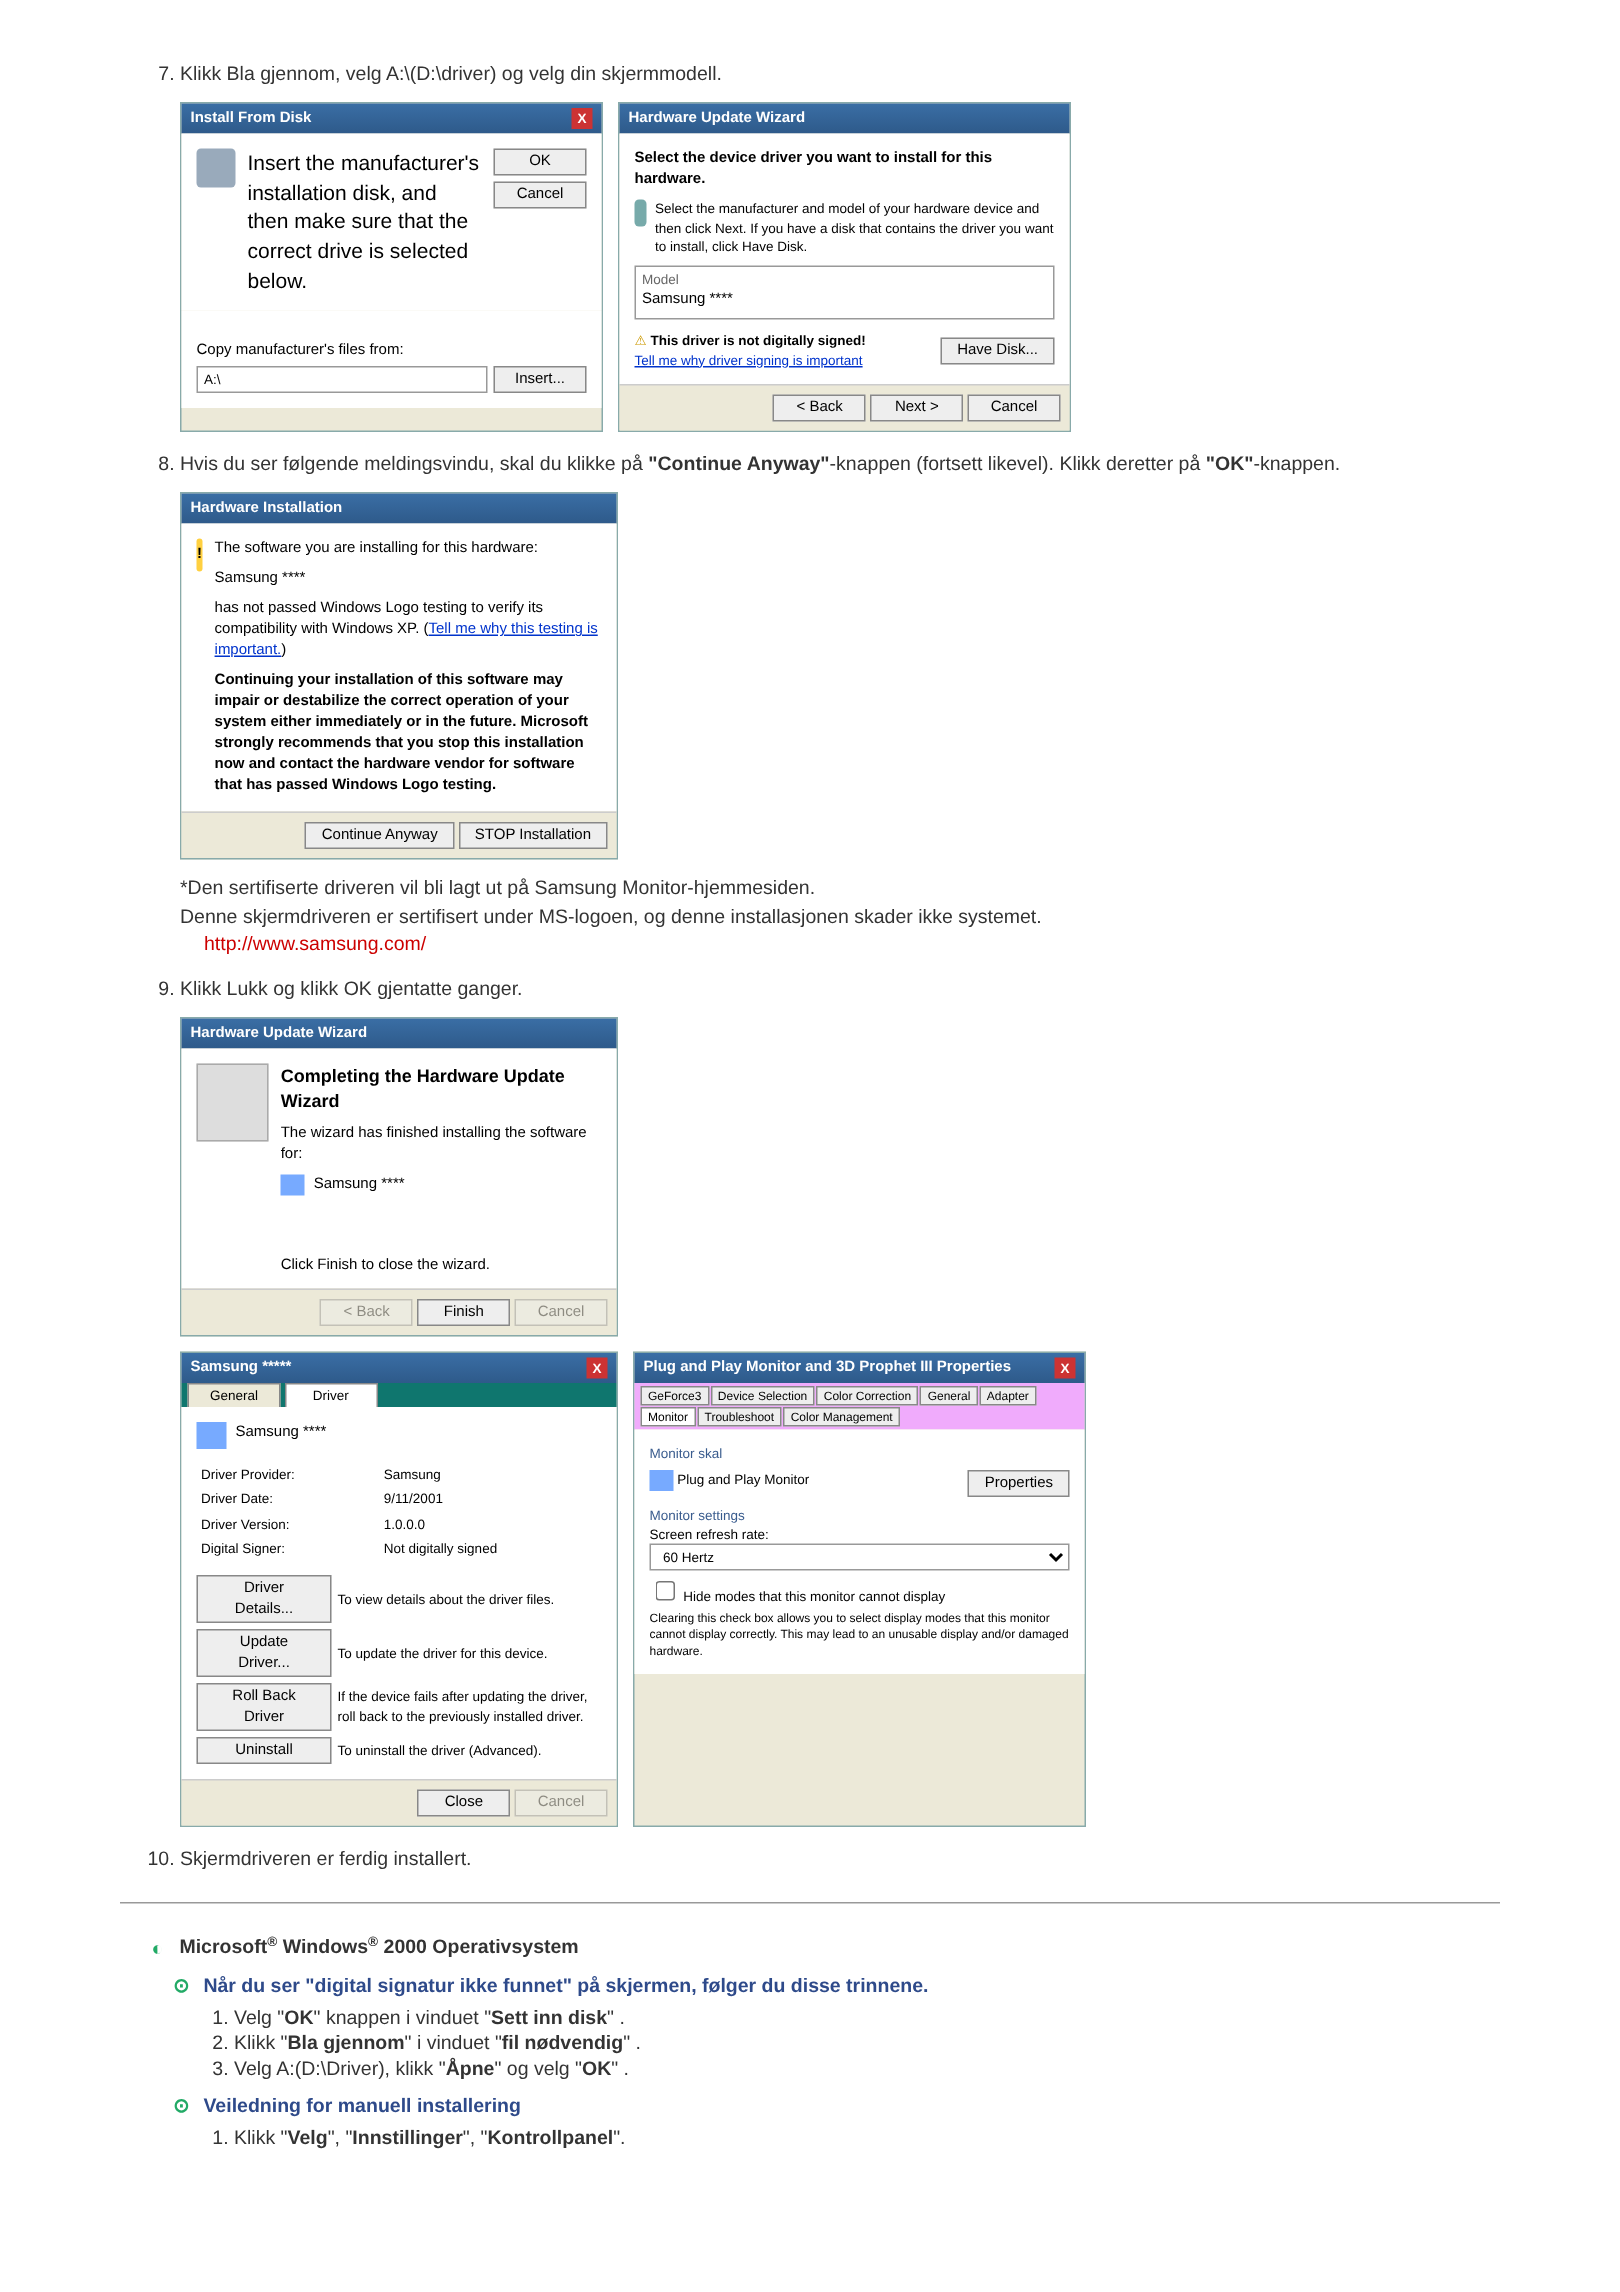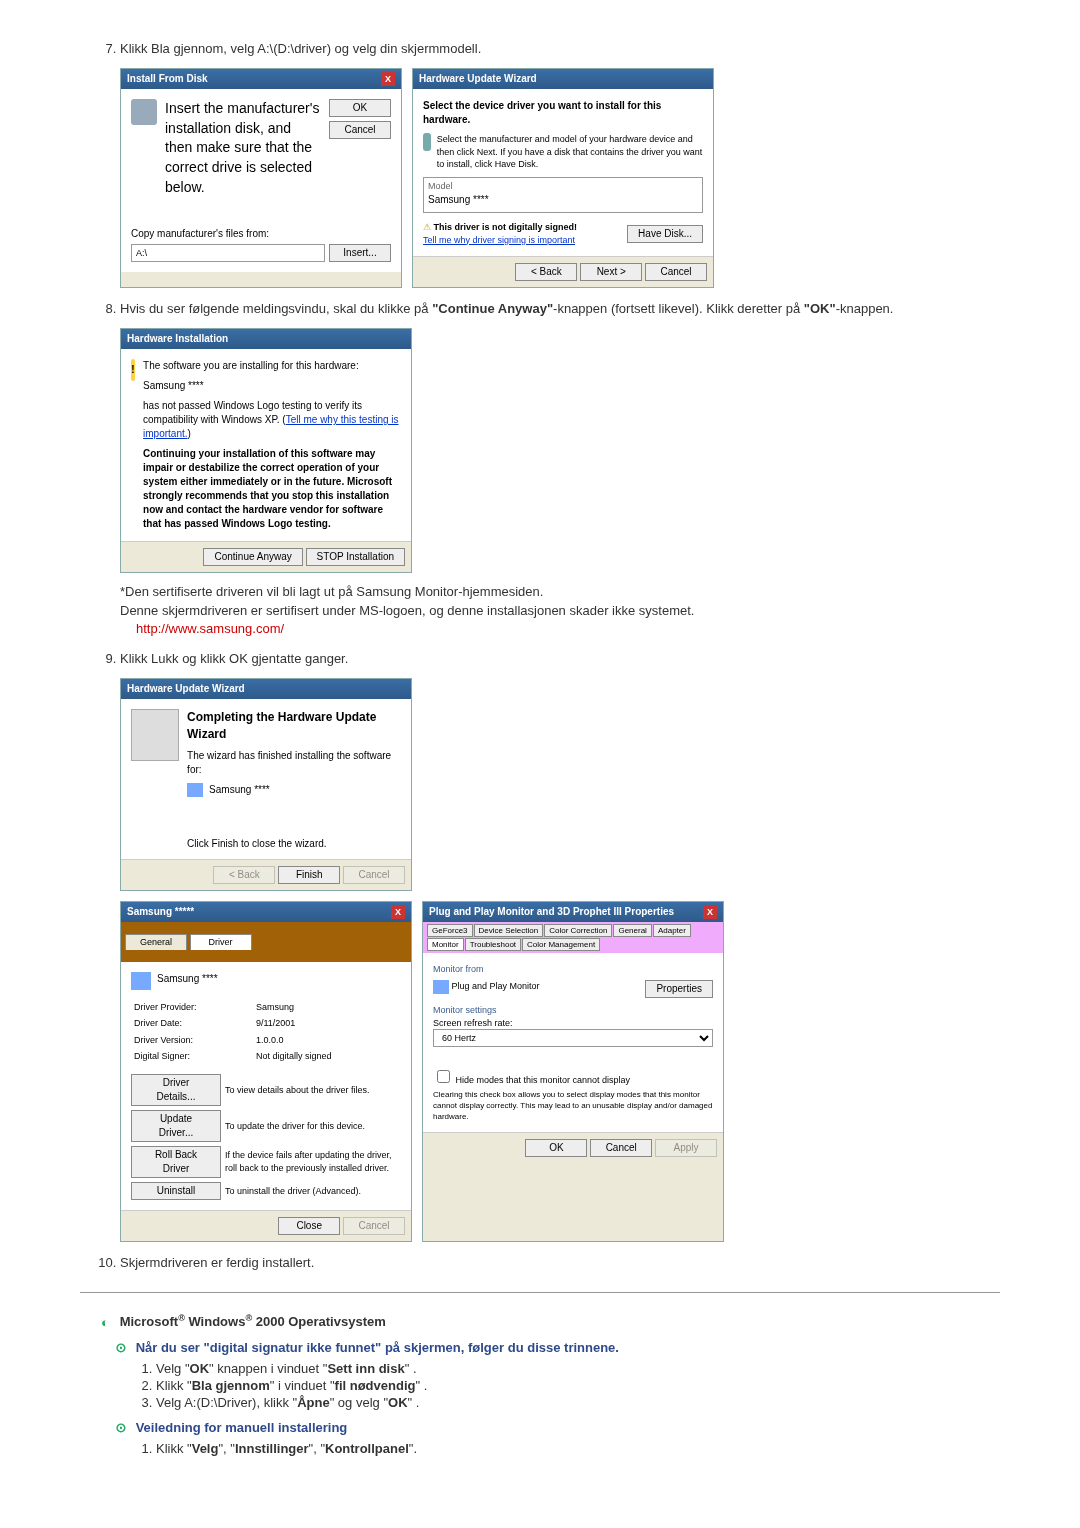--- a/index.html
+++ b/index.html
@@ -243,21 +243,21 @@
       </div>
     </div>
 
     <div class="figrow">
 
       <div class="wizard" style="width:290px">
         <div class="titlebar">
           <span>Samsung *****</span>
           <span class="close">X</span>
         </div>
-        <div style="background:#a16207;padding:12px 4px;font-size:9px">
+        <div style="background:#0f766e;padding:0 4px;font-size:9px">
           <span class="btn" style="background:#ece9d8;border-bottom:none;font-size:9px">General</span>
           <span class="btn" style="background:#fff;border-bottom:none;font-size:9px">Driver</span>
         </div>
         <div class="body" style="font-size:10px">
           <div style="display:flex;gap:6px;margin-bottom:8px">
             <span style="width:20px;height:18px;background:#7af;display:inline-block"></span>
             <span>Samsung ****</span>
           </div>
           <table style="font-size:9px;width:100%">
             <tbody>
@@ -305,43 +305,38 @@
           <span class="btn" style="font-size:8px;padding:0 4px;min-width:0">GeForce3</span>
           <span class="btn" style="font-size:8px;padding:0 4px;min-width:0">Device Selection</span>
           <span class="btn" style="font-size:8px;padding:0 4px;min-width:0">Color Correction</span>
           <span class="btn" style="font-size:8px;padding:0 4px;min-width:0">General</span>
           <span class="btn" style="font-size:8px;padding:0 4px;min-width:0">Adapter</span>
           <span class="btn" style="font-size:8px;padding:0 4px;min-width:0;background:#fff">Monitor</span>
           <span class="btn" style="font-size:8px;padding:0 4px;min-width:0">Troubleshoot</span>
           <span class="btn" style="font-size:8px;padding:0 4px;min-width:0">Color Management</span>
         </div>
         <div class="body" style="font-size:9px">
-          <div class="bluetext">Monitor from</div>
+          <div class="bluetext">Monitor skal</div>
           <div style="display:flex;justify-content:space-between;margin:4px 0">
             <span>
               <span style="width:16px;height:14px;background:#7af;display:inline-block;vertical-align:middle"></span>
               <span>Plug and Play Monitor</span>
             </span>
             <span class="btn">Properties</span>
           </div>
           <div class="bluetext" style="margin-top:6px">Monitor settings</div>
           <div>Screen refresh rate:</div>
           <select class="smallbox" style="width:100%;font-size:9px">
             <option>60 Hertz</option>
           </select>
-          <div style="margin-top:20px">
+          <div style="margin-top:4px">
             <input type="checkbox" style="">
             <span>Hide modes that this monitor cannot display</span>
           </div>
           <div style="font-size:8px;margin-top:2px">Clearing this check box allows you to select display modes that this monitor cannot display correctly. This may lead to an unusable display and/or damaged hardware.</div>
-        </div>
-        <div class="footerbtns">
-          <span class="btn">OK</span>
-          <span class="btn">Cancel</span>
-          <span class="btn" style="opacity:.4">Apply</span>
         </div>
       </div>
     </div>
   </li>
 
   <li>
     <span>Skjermdriveren er ferdig installert.</span>
   </li>
 </ol>
 

